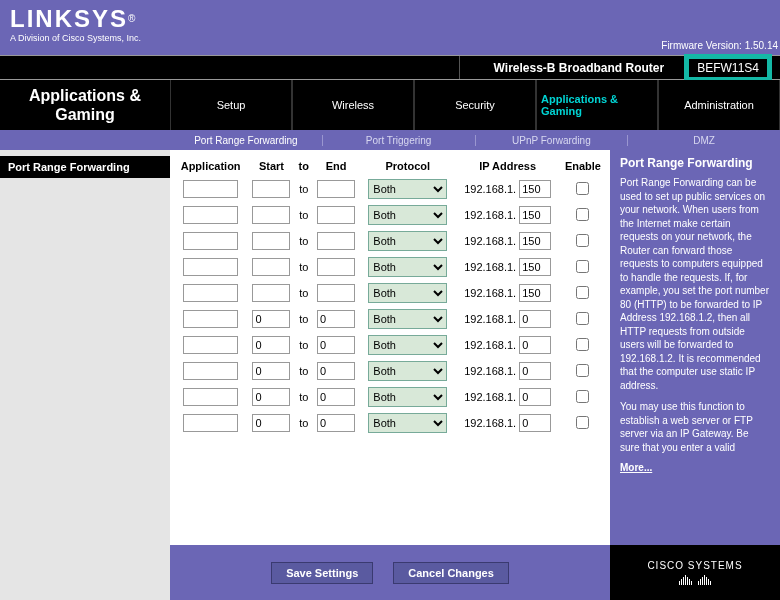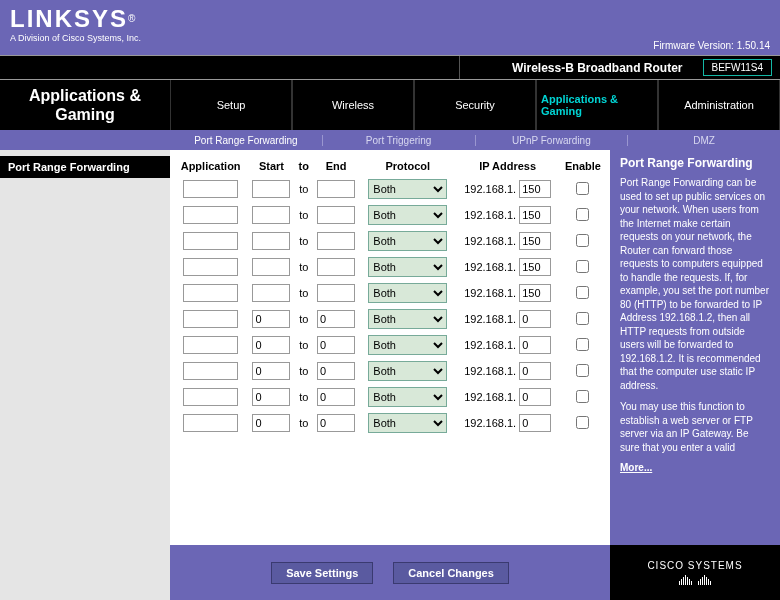--- a/index.html
+++ b/index.html
@@ -1,27 +1,27 @@
 <!DOCTYPE html>
 <html><head>
 <meta charset="utf-8">
 <style>
 * { box-sizing: border-box; margin: 0; padding: 0; }
 body { font-family: Arial, Helvetica, sans-serif; font-size: 11px; width: 780px; background: #fff; }
-.header { background: #6b66b5; height: 55px; display: flex; justify-content: space-between; align-items: flex-start; padding: 5px 10px 0 10px; color: #fff; }
+.header { background: #6b66b5; height: 55px; display: flex; justify-content: space-between; align-items: flex-start; padding: 5px 2px 0 10px; color: #fff; }
 .logo { font-family: Arial; }
 .logo-main { font-size: 24px; font-weight: bold; letter-spacing: 2px; }
 .logo-r { font-size: 10px; vertical-align: super; }
 .logo-sub { font-size: 9px; }
 .fw { font-size: 10px; align-self: flex-end; padding-bottom: 4px; }
 .title-row { display: flex; height: 25px; border-top: 1px solid #999; border-bottom: 1px solid #999; }
 .title-left { width: 170px; background: #000; }
 .title-mid { flex: 1; background: #000; border-right: 1px solid #555; }
 .title-right { width: 320px; background: #000; color: #fff; display: flex; align-items: center; justify-content: flex-end; padding-right: 8px; gap: 20px; }
-.model { border: 1px solid #14b8a6; padding: 2px 8px; font-size: 10px; }
+.model { border: 5px solid #14b8a6; padding: 2px 8px; font-size: 12px; }
 .nav-row { display: flex; height: 50px; }
 .nav-left { width: 170px; background: #000; color: #fff; display: flex; align-items: center; justify-content: center; font-size: 16px; font-weight: bold; text-align: center; line-height: 1.2; }
 .nav-tabs { flex: 1; display: flex; background: #000; }
 .tab { flex: 1; color: #fff; display: flex; align-items: center; justify-content: center; font-size: 11px; border-left: 1px solid #333; border-right: 1px solid #333; cursor: pointer; text-align: left; padding: 0 4px; }
 .tab.active { color: #00d4d4; font-weight: bold; }
 .sub-row { display: flex; height: 20px; background: #6b66b5; }
 .sub-left { width: 170px; }
 .sub-tabs { flex: 1; display: flex; align-items: center; }
 .subtab { flex: 1; text-align: center; color: #d8d8f0; font-size: 10px; cursor: pointer; border-right: 1px solid #9a96d0; }
 .subtab:last-child { border-right: none; }

